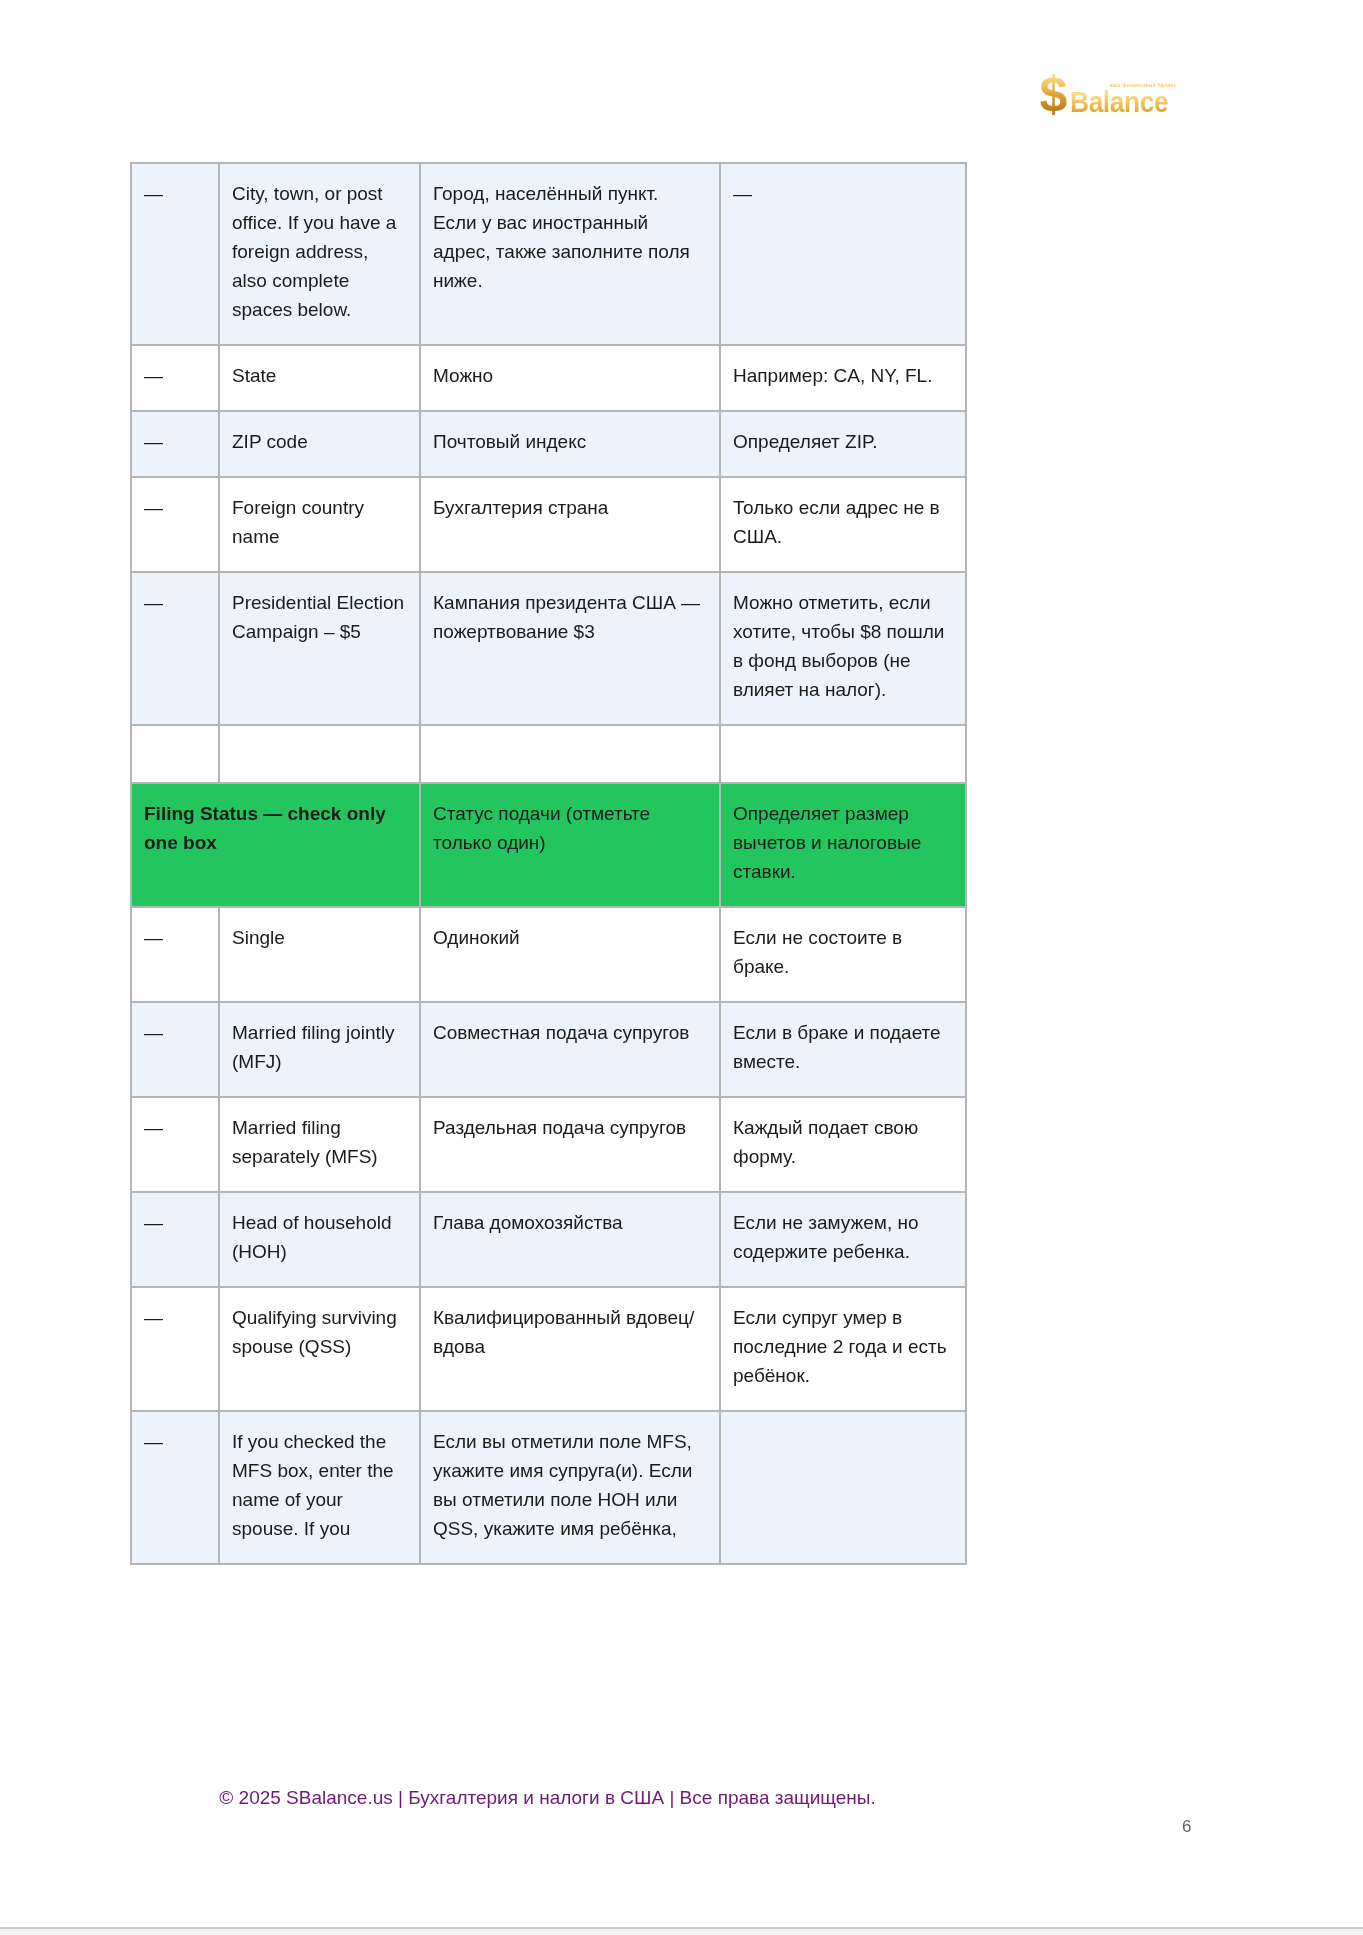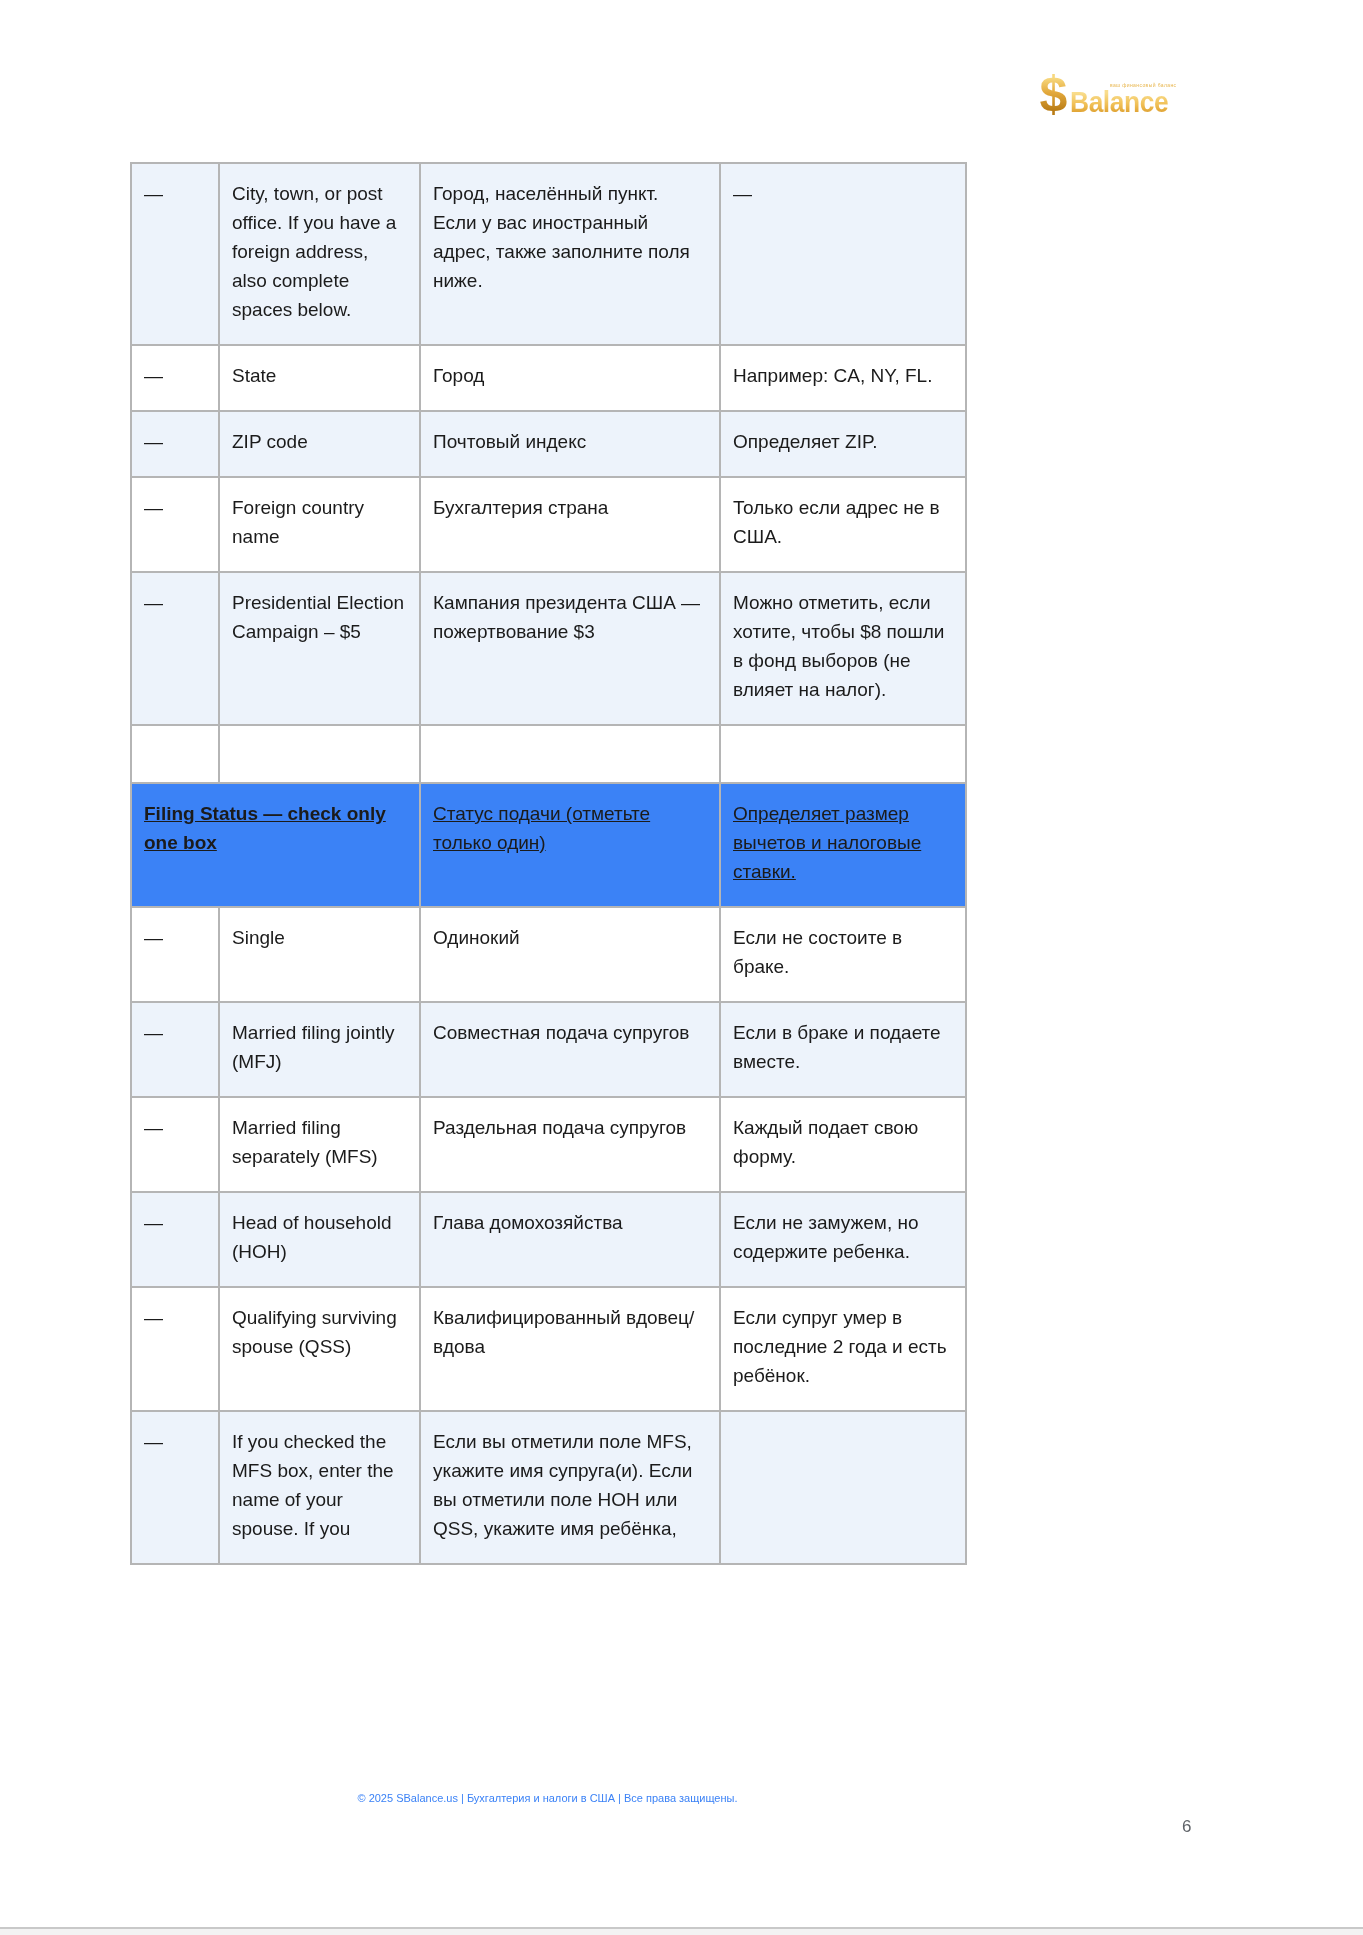--- a/index.html
+++ b/index.html
@@ -37,27 +37,27 @@
     border-collapse:collapse; table-layout:fixed;
   }
   table.t td {
     border:2px solid #b5b5b5; vertical-align:top;
     padding:15px 12px 20px 12px;
     font-size:19px; line-height:29px; color:#1b1b1b;
     overflow:hidden;
   }
   tr.v-blue  td { background:#edf3fb; }
   tr.v-white td { background:#ffffff; }
-  tr.v-gray  td { background:#3b82f6;text-decoration:underline; }
+  tr.v-gray  td { background:#22c55e; }
   td.c-title { font-weight:bold; }
   tr.r-empty td { height:58px; padding:0; }
   
   .footer {
     position:absolute; left:130px; top:1787px; width:835px;
-    text-align:center; font-size:11px; color:#3b82f6; line-height:22px;
+    text-align:center; font-size:19px; color:#701a75; line-height:22px;
   }
   .pagenum {
     position:absolute; left:1182px; top:1817px;
     font-size:17px; color:#5f6368;
   }
   .bottom-strip {
     position:absolute; left:0; bottom:0; width:1363px; height:8px;
     background:#f3f3f3; border-top:2px solid #c9c9c9;
   }
 </style>
@@ -84,21 +84,21 @@
     <tbody>
         <tr class="v-blue r-data">
           <td class="c-marker">—</td>
           <td class="c-en">City, town, or post office. If you have a foreign address, also complete spaces below.</td>
           <td class="c-ru">Город, населённый пункт. Если у вас иностранный адрес, также заполните поля ниже.</td>
           <td class="c-note">—</td>
         </tr>
         <tr class="v-white r-data">
           <td class="c-marker">—</td>
           <td class="c-en">State</td>
-          <td class="c-ru">Город</td>
+          <td class="c-ru">Можно</td>
           <td class="c-note">Например: CA, NY, FL.</td>
         </tr>
         <tr class="v-blue r-data">
           <td class="c-marker">—</td>
           <td class="c-en">ZIP code</td>
           <td class="c-ru">Почтовый индекс</td>
           <td class="c-note">Определяет ZIP.</td>
         </tr>
         <tr class="v-white r-data">
           <td class="c-marker">—</td>

